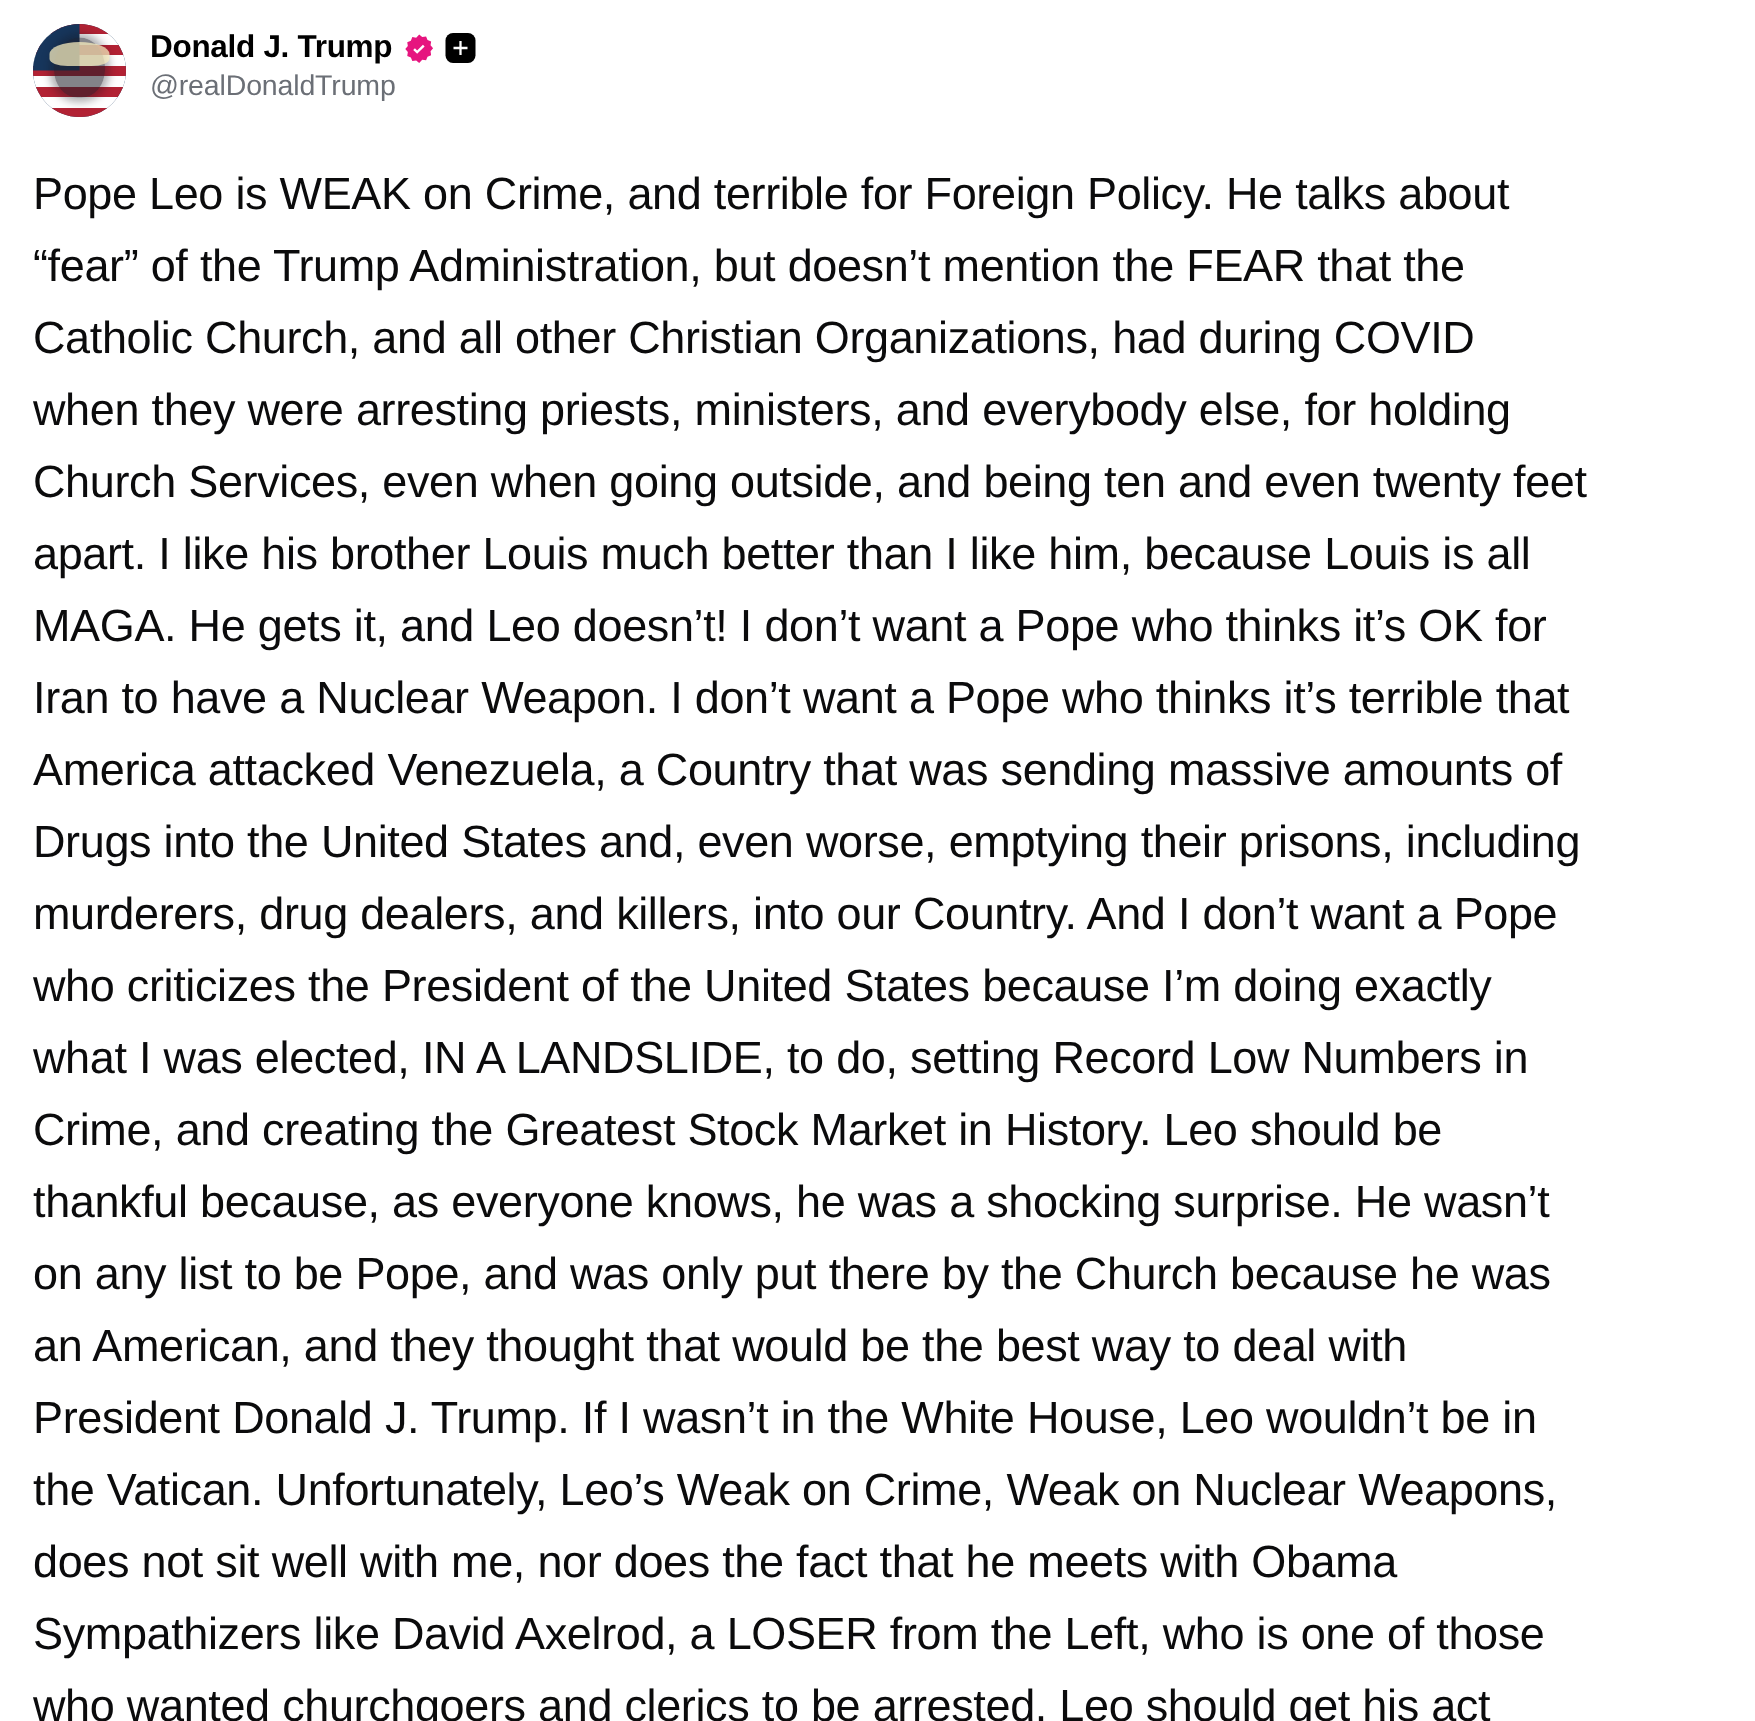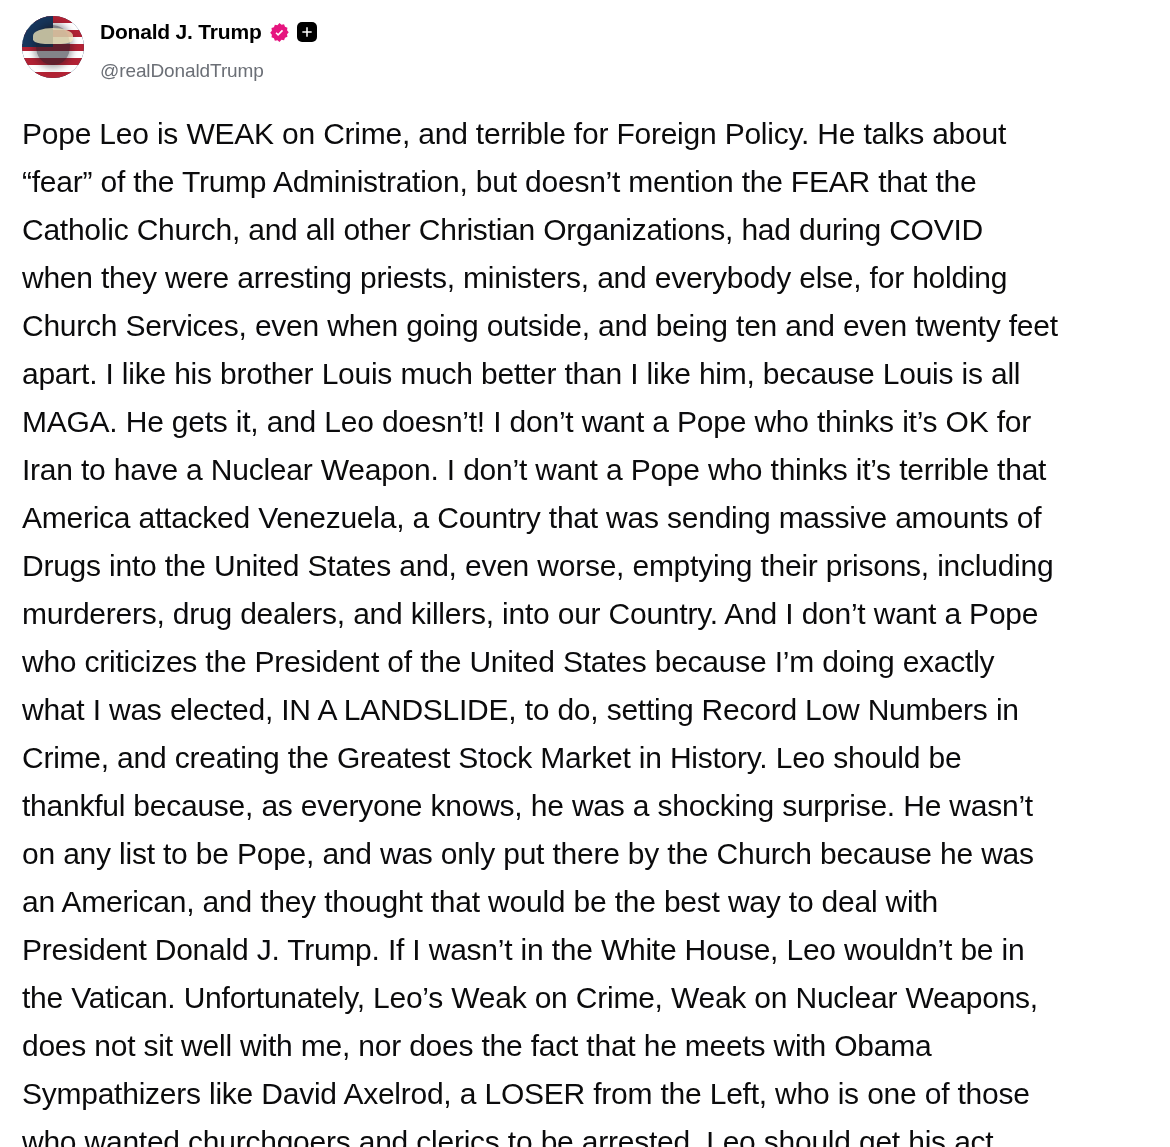--- a/index.html
+++ b/index.html
@@ -102,21 +102,21 @@
     background: #000;
     display: inline-flex;
     align-items: center;
     justify-content: center;
     flex: 0 0 auto;
   }
   .plus-badge svg { display: block; }
   .handle {
     font-size: 19px;
     color: #6b6f76;
-    margin-top: 16px;
+    margin-top: 3px;
     letter-spacing: -0.1px;
   }
   .body-text {
     margin-top: 22px;
     font-size: 30px;
     line-height: 48px;
     letter-spacing: -0.25px;
     color: #0b0b0c;
     word-spacing: 0.2px;
   }

